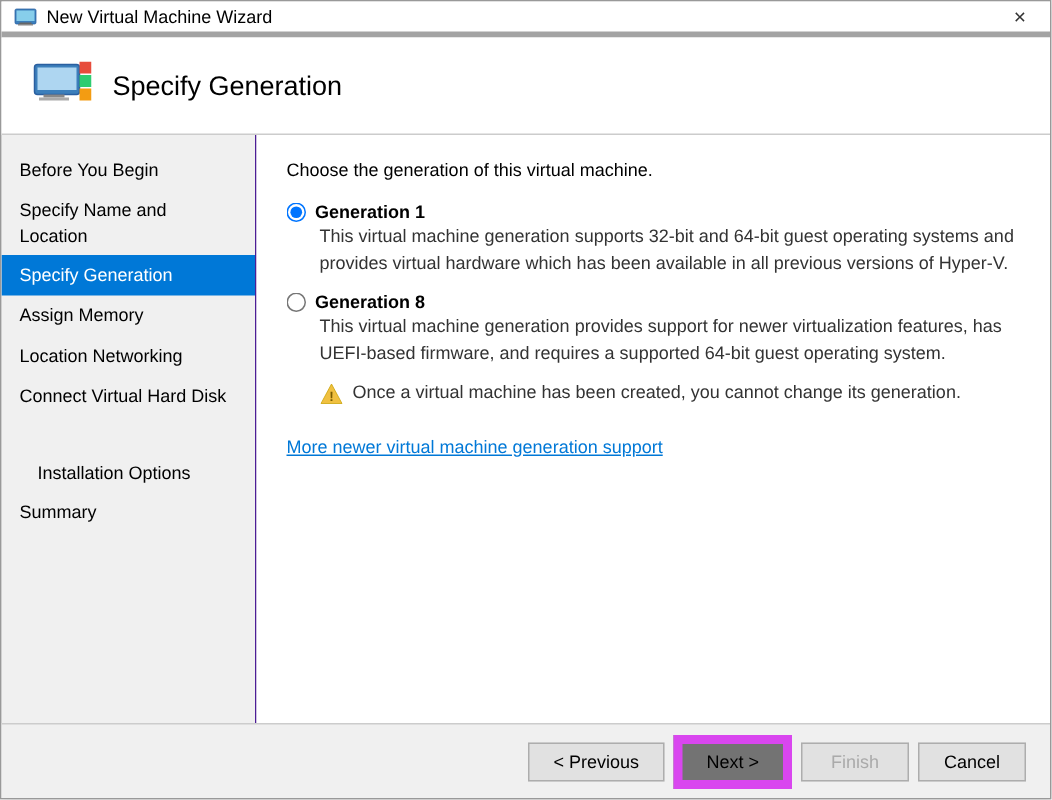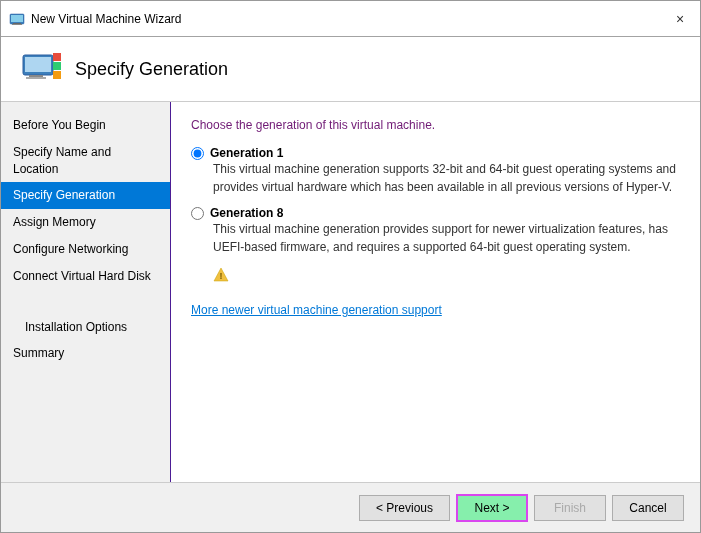--- a/index.html
+++ b/index.html
@@ -18,25 +18,25 @@
       width: 701px;
       height: 533px;
       background: #f0f0f0;
       border: 1px solid #999;
       display: flex;
       flex-direction: column;
       box-shadow: 2px 2px 8px rgba(0,0,0,0.3);
     }
     .title-bar {
       background: #fff;
-      height: 36px;
+      height: 24px;
       display: flex;
       align-items: center;
       padding: 0 8px;
-      border-bottom: 1px solid #a3a3a3;
+      border-bottom: 4px solid #a3a3a3;
       flex-shrink: 0;
     }
     .title-bar-icon {
       width: 16px;
       height: 16px;
       margin-right: 6px;
       flex-shrink: 0;
     }
     .title-bar-text {
       font-size: 12px;
@@ -100,21 +100,21 @@
       margin-top: 24px;
     }
     .content-area {
       flex: 1;
       padding: 16px 20px;
       background: #fff;
       overflow-y: auto;
     }
     .content-description {
       font-size: 12px;
-      color: #701a75;
+      color: #000000;
       margin-bottom: 14px;
     }
     .radio-option {
       margin-bottom: 6px;
     }
     .radio-label {
       display: flex;
       align-items: center;
       font-size: 12px;
       font-weight: 600;
@@ -173,22 +173,22 @@
       padding: 5px 16px;
       font-size: 12px;
       font-family: 'Segoe UI', sans-serif;
       border: 1px solid #adadad;
       background: #e1e1e1;
       cursor: pointer;
       min-width: 72px;
       color: #000;
     }
     .btn.primary {
-      background: #86efac;
-      border: 2px solid #d946ef;
+      background: #737373;
+      border: 6px solid #d946ef;
     }
     .btn:disabled {
       color: #aaa;
       cursor: default;
     }
   </style>
 </head>
 <body>
 
 <div class="window">
@@ -222,21 +222,21 @@
     <span class="header-title">Specify Generation</span>
   </div>
 
   <div class="main-content">
 
     <div class="sidebar">
       <div class="sidebar-item">Before You Begin</div>
       <div class="sidebar-item">Specify Name and Location</div>
       <div class="sidebar-item active">Specify Generation</div>
       <div class="sidebar-item">Assign Memory</div>
-      <div class="sidebar-item">Configure Networking</div>
+      <div class="sidebar-item">Location Networking</div>
       <div class="sidebar-item">Connect Virtual Hard Disk</div>
       <div class="sidebar-item sub">Installation Options</div>
       <div class="sidebar-item">Summary</div>
     </div>
 
     <div class="content-area">
       <div class="content-description">Choose the generation of this virtual machine.</div>
 
       <div class="radio-option">
         <label class="radio-label">
@@ -253,20 +253,21 @@
         </label>
         <div class="radio-description">This virtual machine generation provides support for newer virtualization features, has UEFI-based firmware, and requires a supported 64-bit guest operating system.</div>
 
         <div class="warning-box">
           <div class="warning-icon">
             <svg width="16" height="16" viewBox="0 0 16 16">
               <polygon points="8,1 15,14 1,14" fill="#f0c040" stroke="#c8a000" stroke-width="0.5"></polygon>
               <text x="8" y="12" text-anchor="middle" font-size="9" font-weight="bold" fill="#7a5c00">!</text>
             </svg>
           </div>
+          <span class="warning-text">Once a virtual machine has been created, you cannot change its generation.</span>
         </div>
       </div>
 
       <div class="link-area">
         <span class="link-text">More newer virtual machine generation support</span>
       </div>
     </div>
   </div>
 
   <div class="footer">

